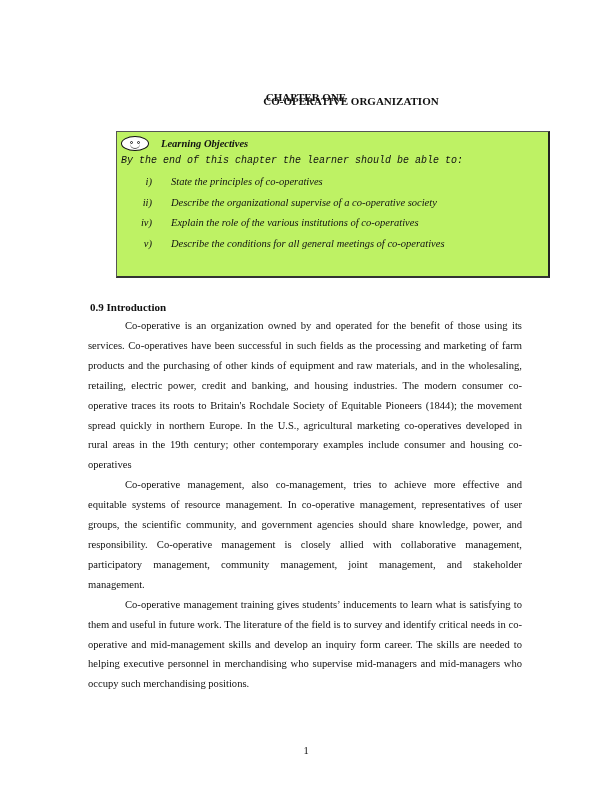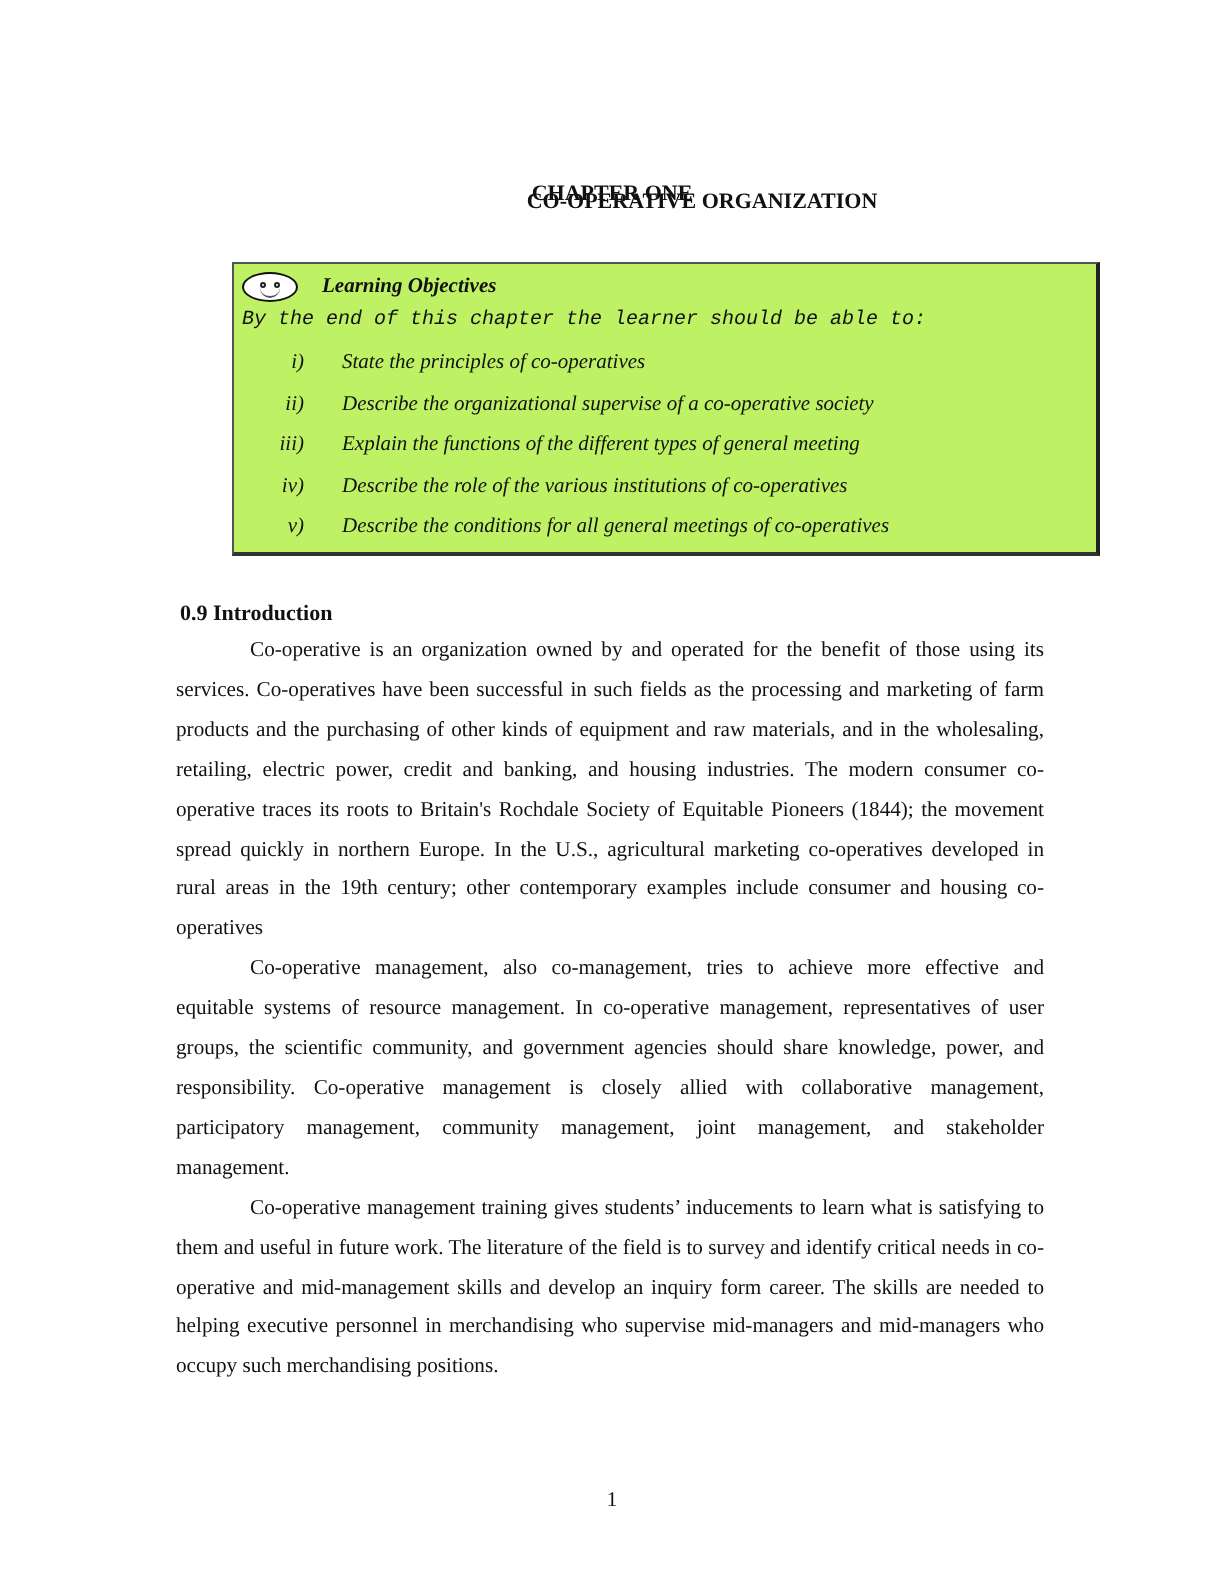--- a/index.html
+++ b/index.html
@@ -53,26 +53,22 @@
   <div class="obj-list">
     <div class="obj-item">
       <span class="obj-num">i)</span>
       <span class="obj-text">State the principles of co-operatives</span>
     </div>
     <div class="obj-item">
       <span class="obj-num">ii)</span>
       <span class="obj-text">Describe the organizational supervise of a co-operative society</span>
     </div>
     <div class="obj-item">
-      <span class="obj-num">iii)</span>
-      <span class="obj-text">Explain the functions of the different types of general meeting</span>
-    </div>
-    <div class="obj-item">
       <span class="obj-num">iv)</span>
-      <span class="obj-text">Describe the role of the various institutions of co-operatives</span>
+      <span class="obj-text">Explain the role of the various institutions of co-operatives</span>
     </div>
     <div class="obj-item">
       <span class="obj-num">v)</span>
       <span class="obj-text">Describe the conditions for all general meetings of co-operatives</span>
     </div>
   </div>
 </div>
 
 <div class="sec-head">0.9 Introduction</div>
 

